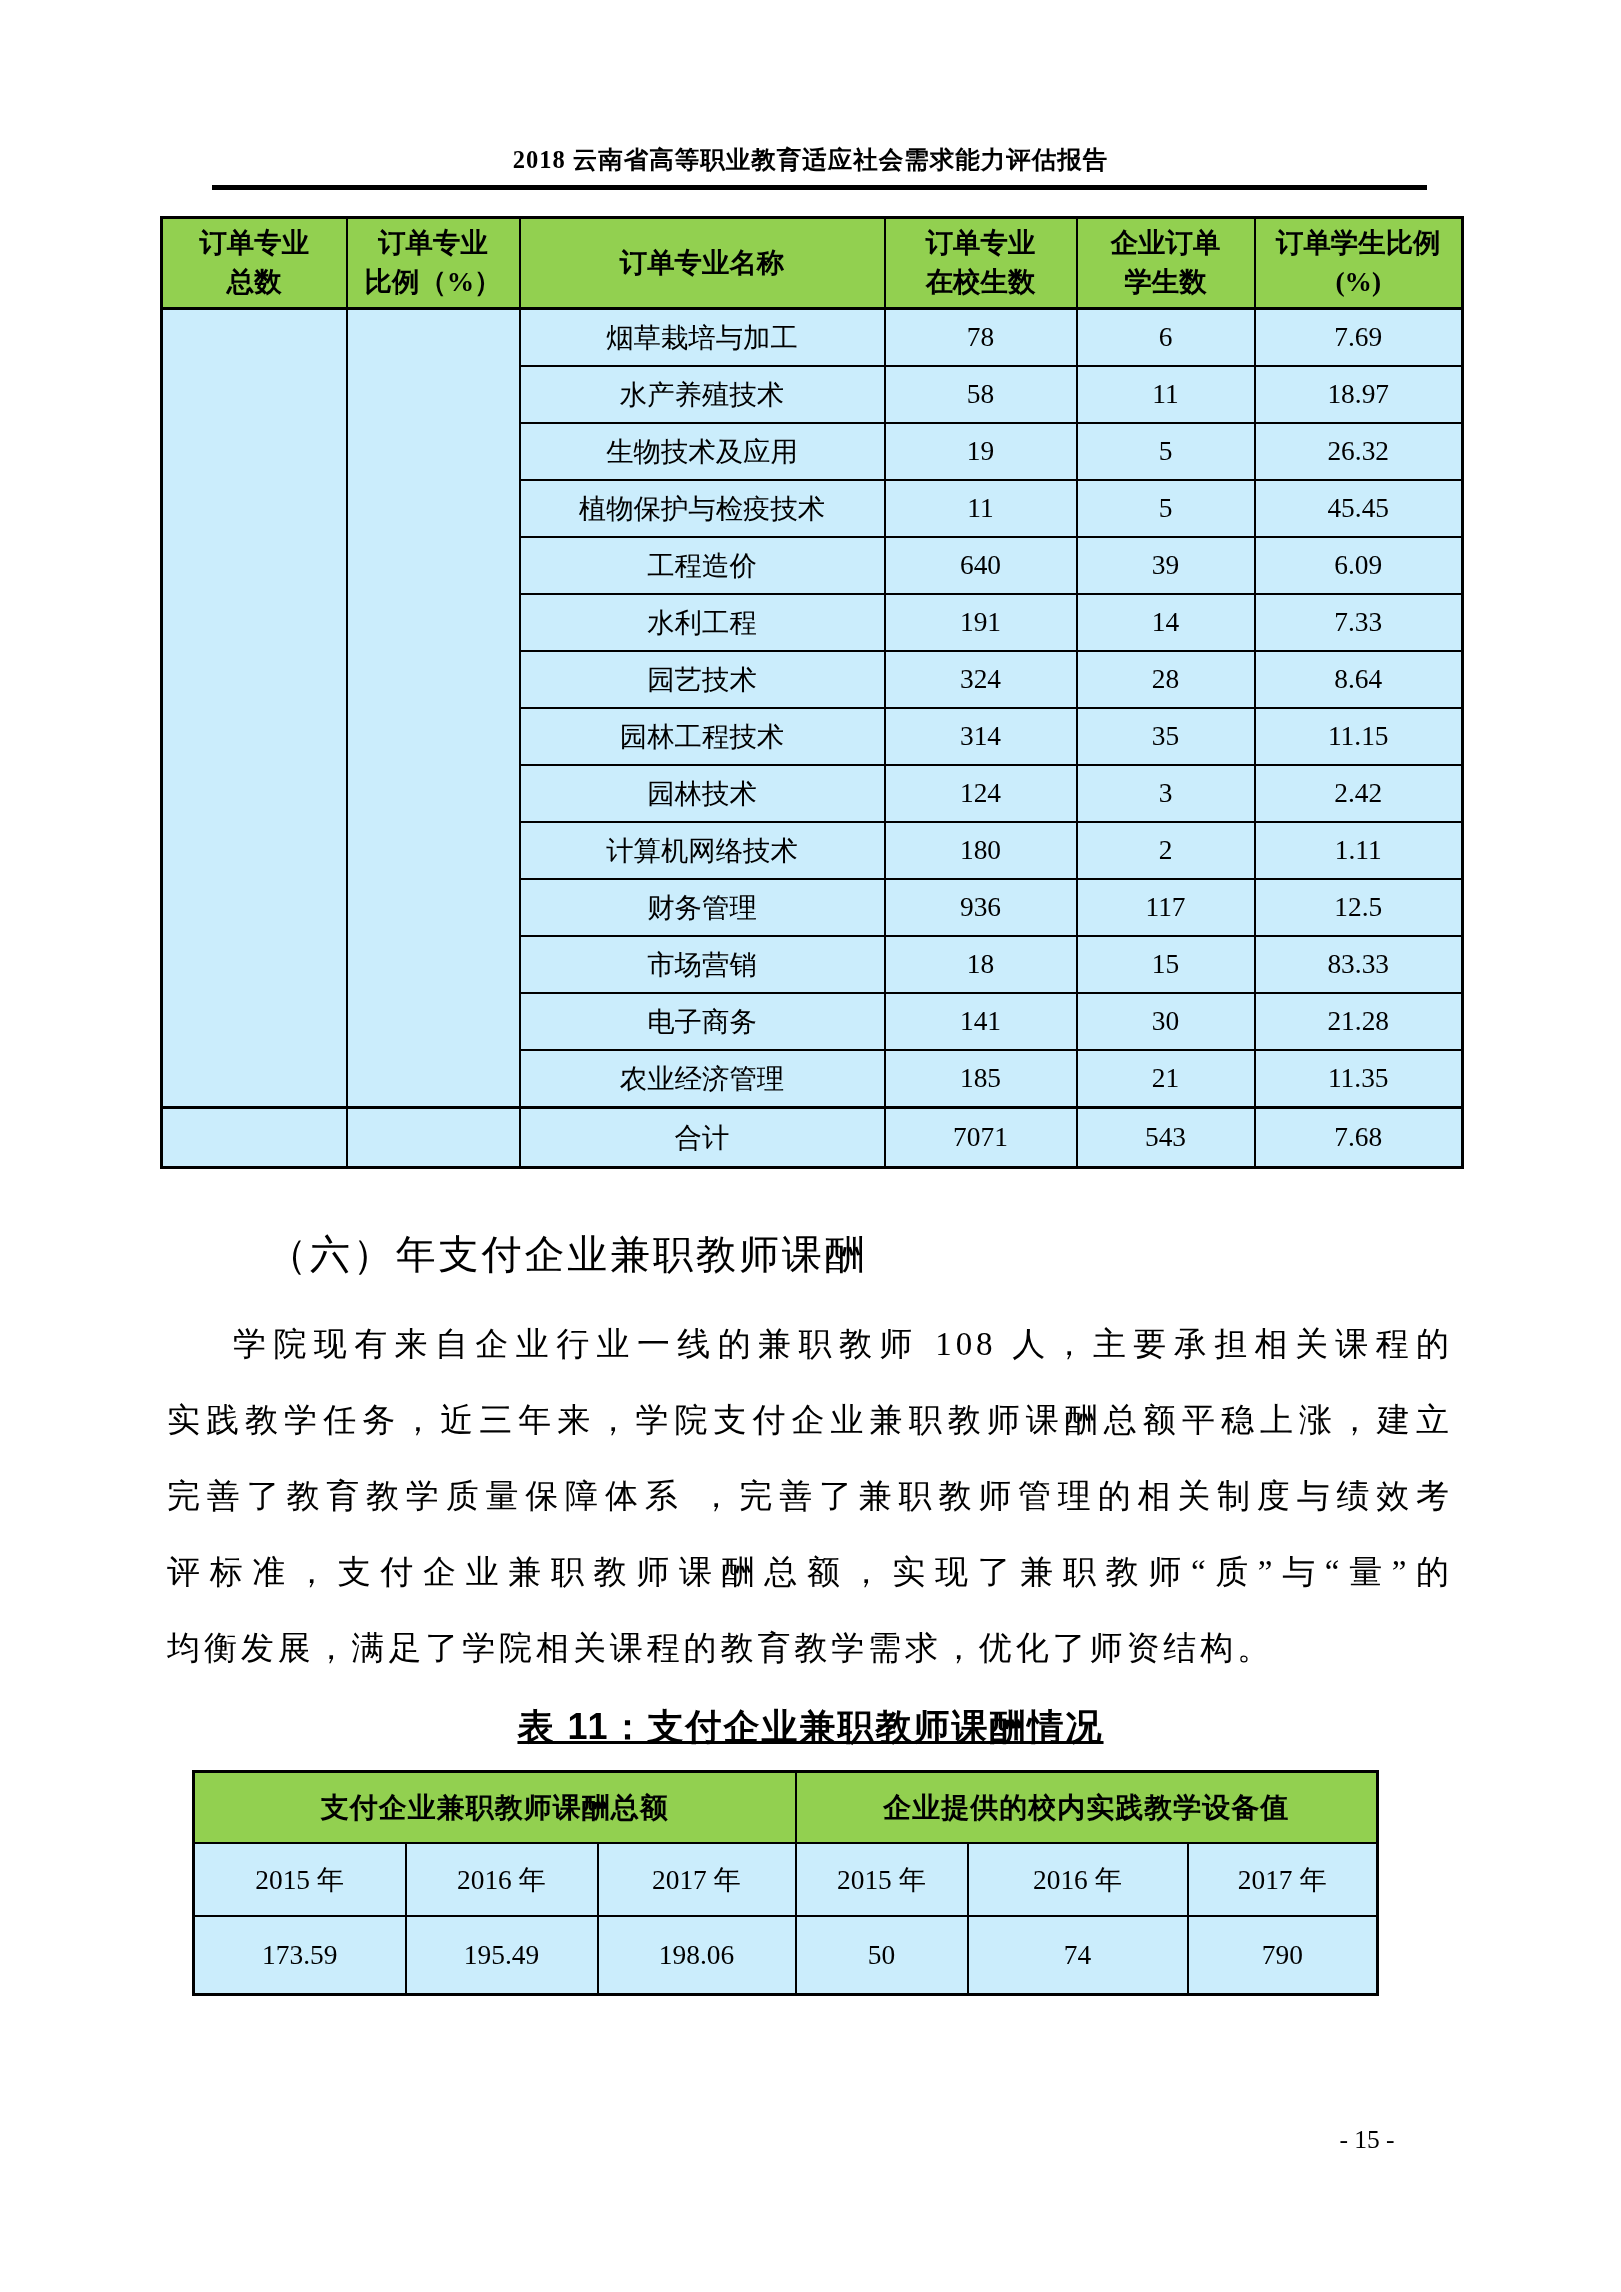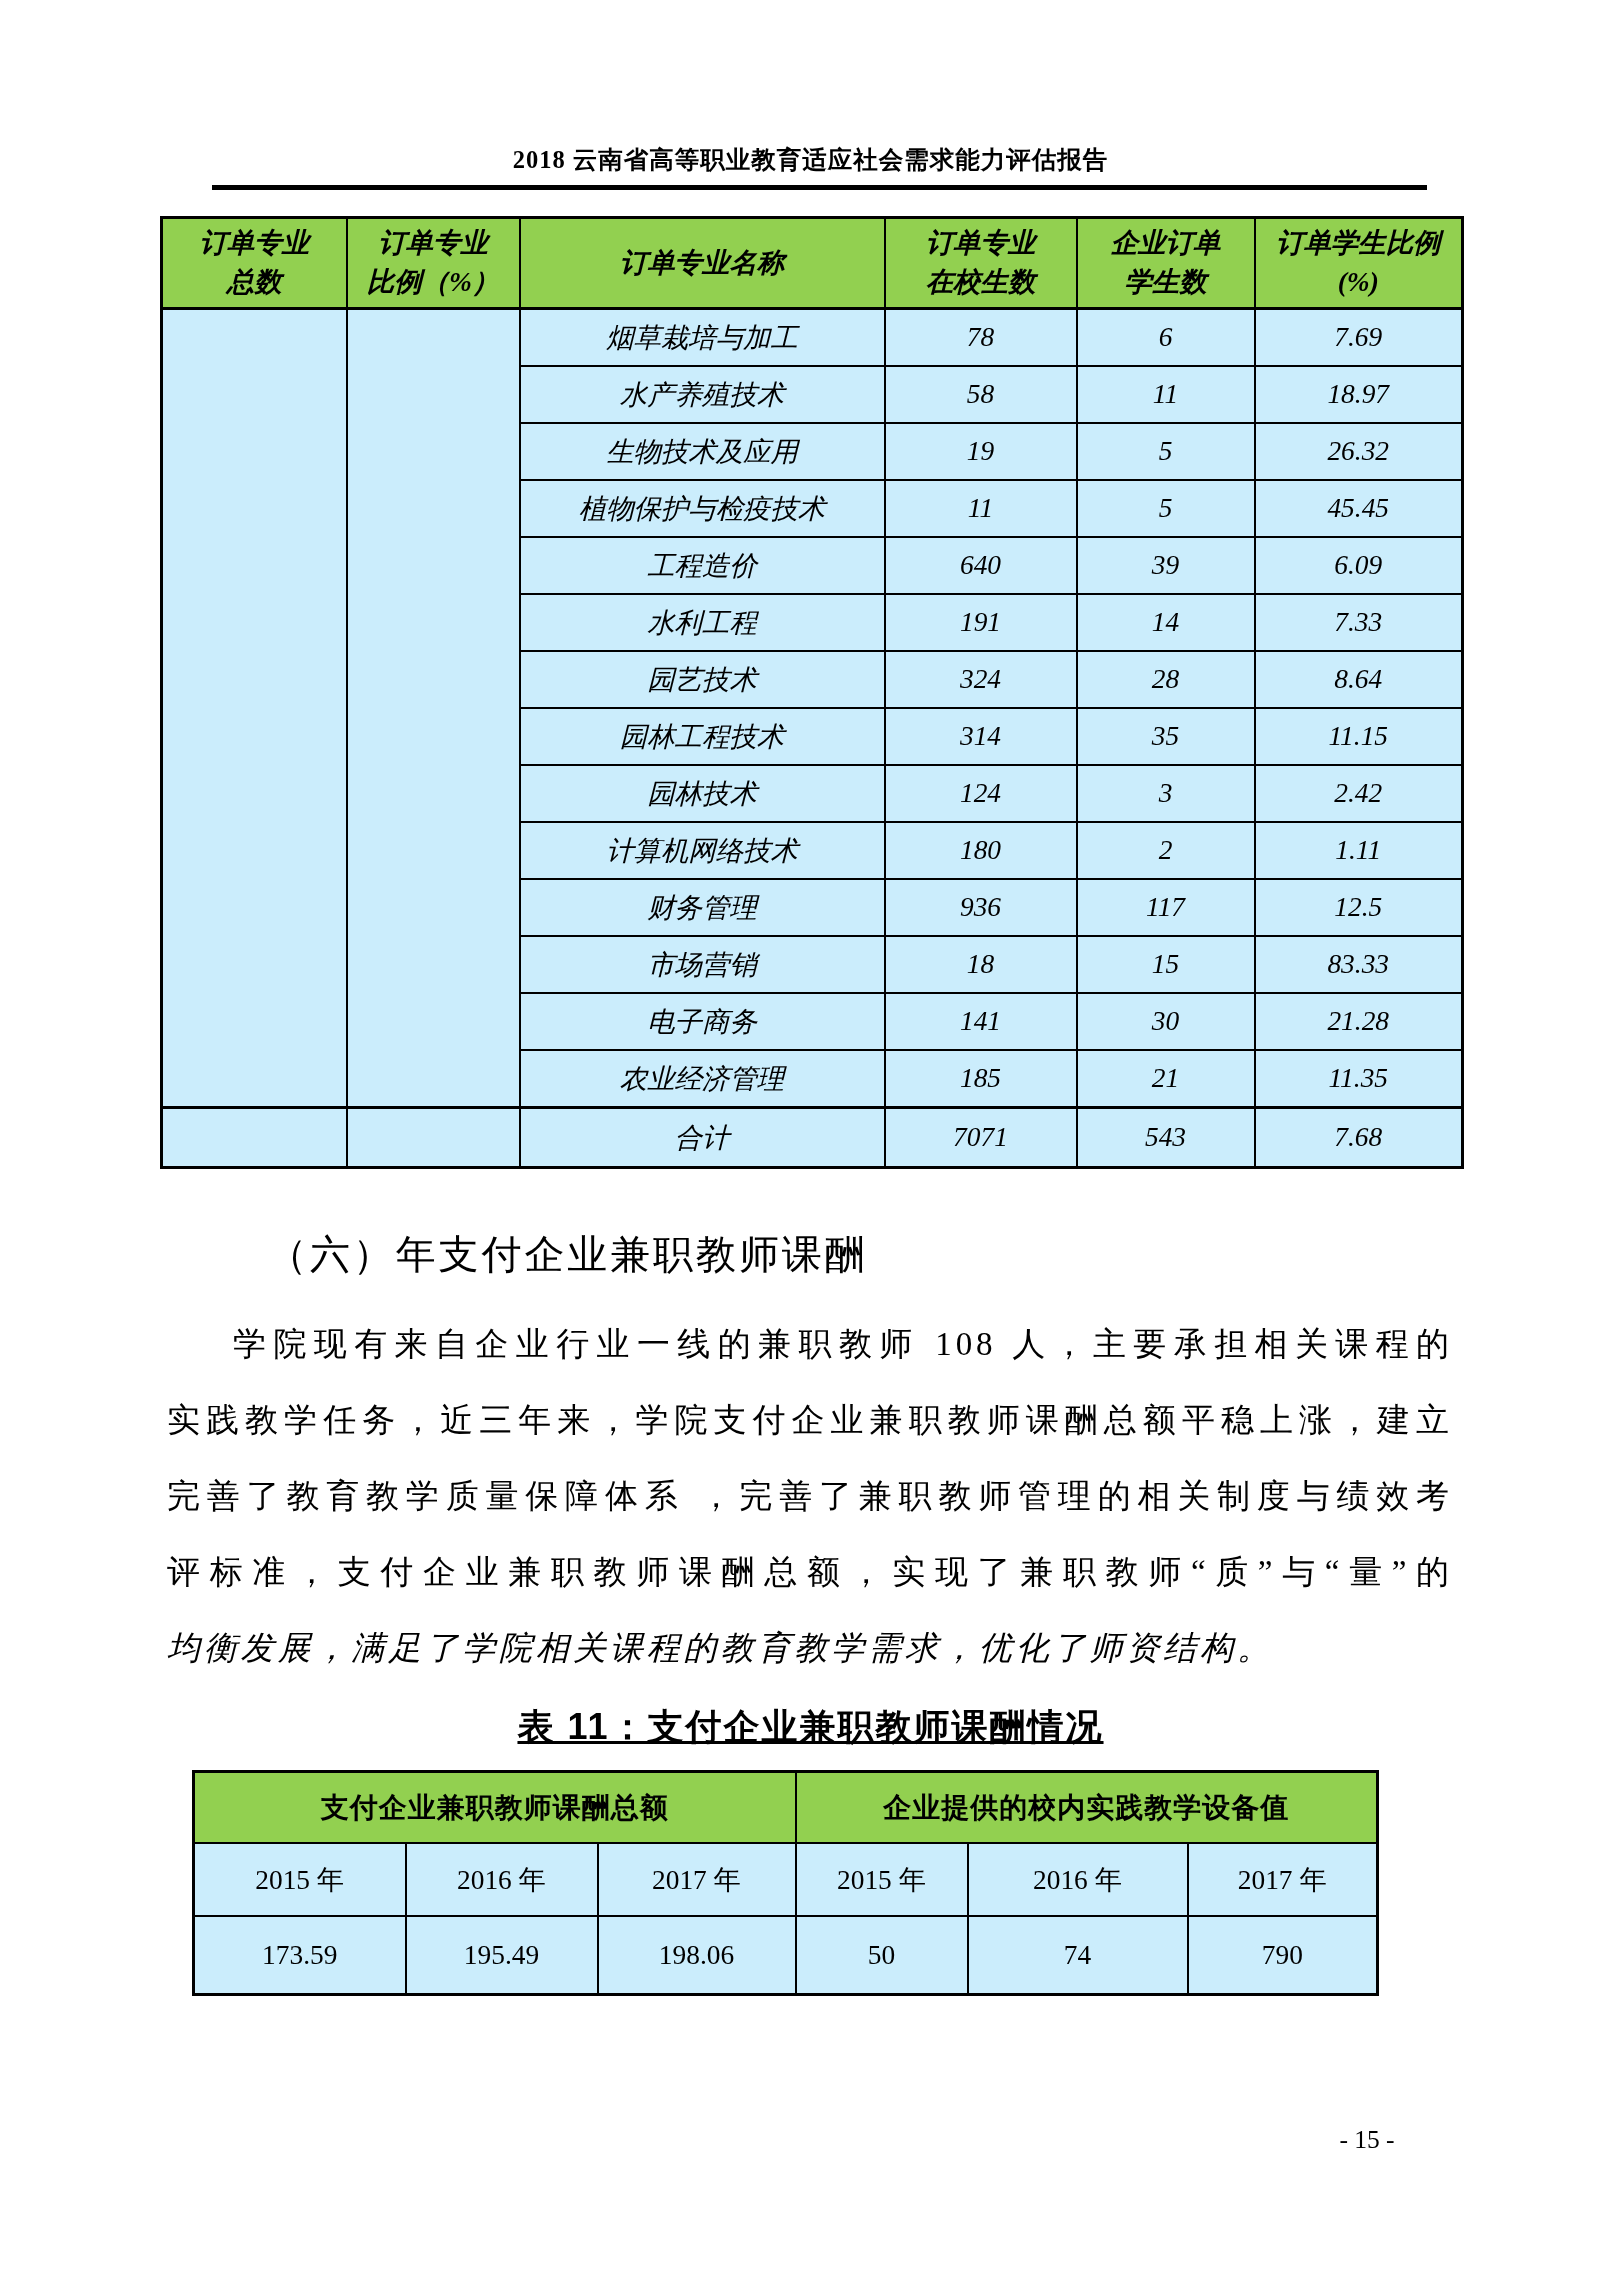--- a/index.html
+++ b/index.html
@@ -19,21 +19,20 @@
   }
   .header-rule{
     position:absolute;top:185px;left:212px;width:1215px;height:4.9px;background:#000;
   }
 
   
   table.order-table{
     position:absolute;left:160px;top:216px;
     width:1302px;table-layout:fixed;border-collapse:collapse;
     border:3.9px solid #000;
-    font-style:italic;
   }
   table.order-table th, table.order-table td{
     border:2.9px solid #000;
     text-align:center;vertical-align:middle;
     overflow:hidden;padding:0;
   }
   table.order-table th{
     background:#92D050;
     height:88px;font-size:27.4px;font-weight:bold;line-height:39px;
     border-bottom-width:3.9px;
@@ -55,21 +54,21 @@
   }
   .paragraph{
     position:absolute;left:167px;top:1306px;width:1286px;
     font-size:33px;letter-spacing:3.9px;
   }
   .pline{
     height:76px;line-height:76px;
     text-align:justify;text-align-last:justify;
   }
   .pline.first{text-indent:2em;}
-  .pline.last{text-align-last:left;font-style:italic;}
+  .pline.last{text-align-last:left;}
 
   
   .caption{
     position:absolute;left:0;top:1703px;width:100%;
     text-align:center;
     font-family:"Liberation Sans","DejaVu Sans",sans-serif;
     font-weight:bold;font-size:36px;letter-spacing:2px;text-decoration:underline;
   }
   table.t11{
     position:absolute;left:192px;top:1770px;

